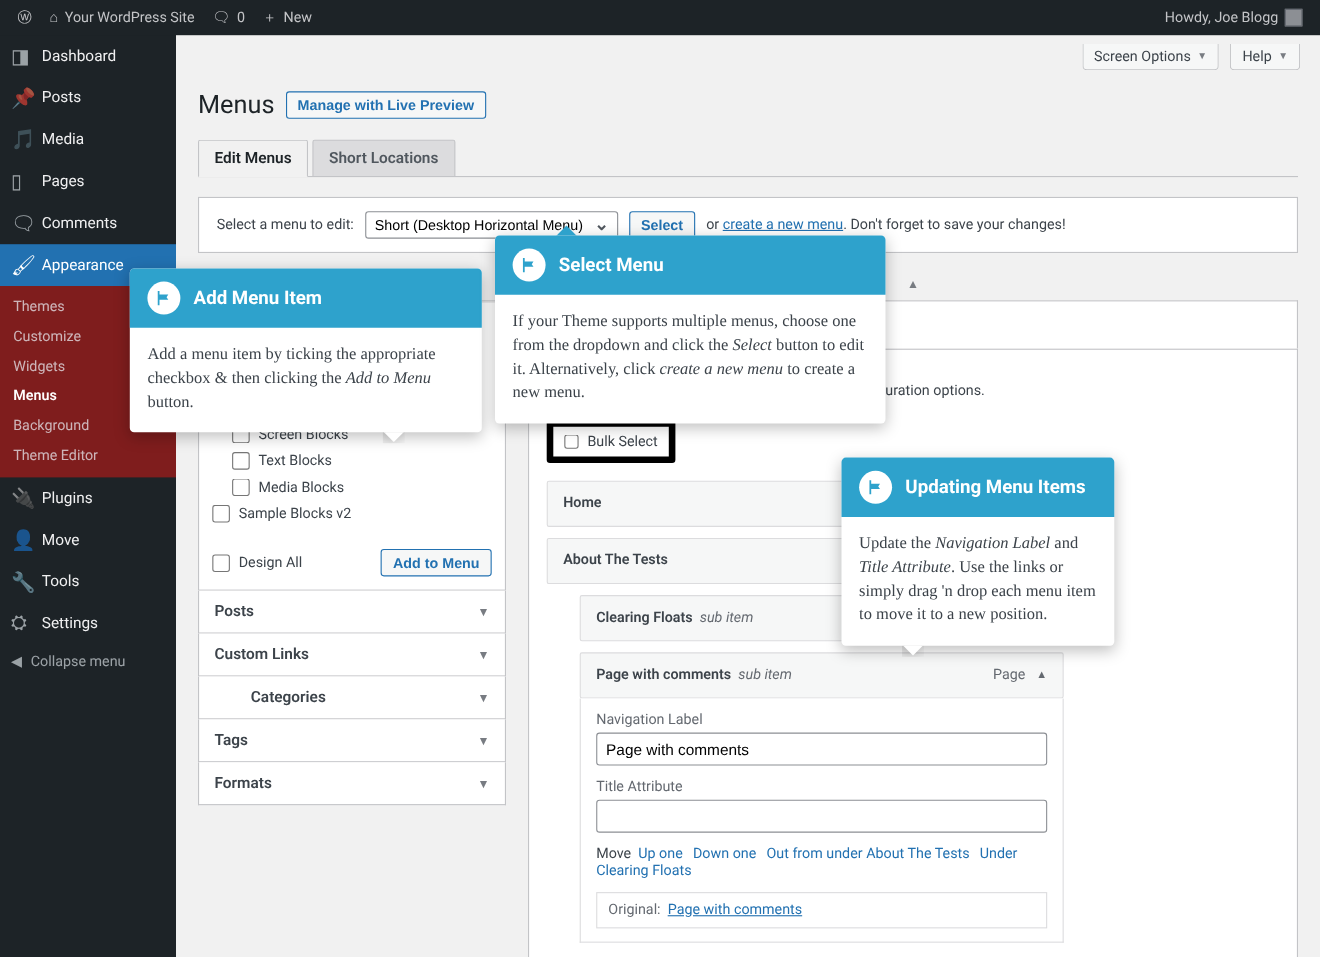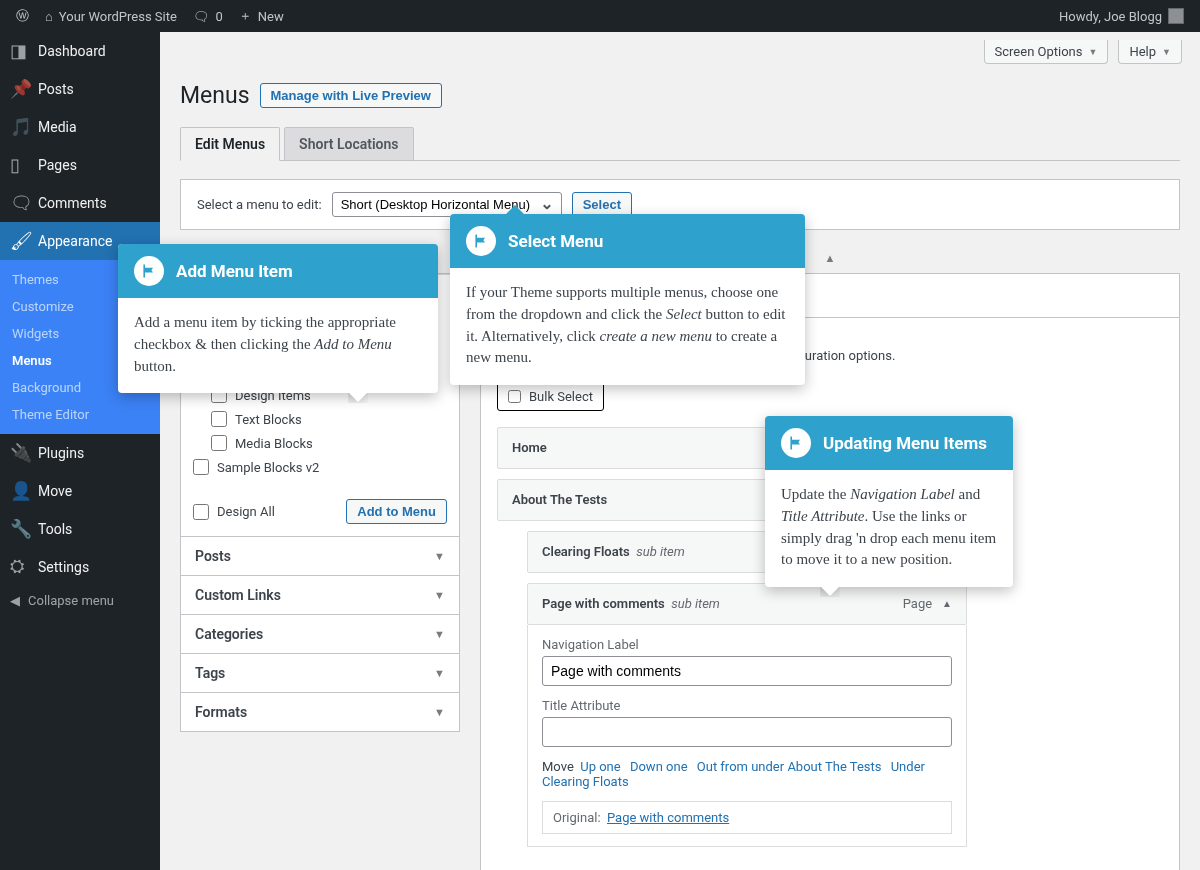--- a/index.html
+++ b/index.html
@@ -11,21 +11,21 @@
 .admin-bar-right { position: absolute; right: 8px; display: flex; align-items: center; height: 100%; }
 .ab-item { color: #c3c4c7; padding: 0 8px; height: 100%; display: flex; align-items: center; gap: 6px; font-size: 13px; cursor: pointer; }
 .ab-avatar { width: 16px; height: 16px; background: #8c8f94; border: 1px solid #646970; }
 
 
 .admin-sidebar { position: fixed; left: 0; top: 32px; bottom: 0; width: 160px; background: #1d2327; color: #f0f0f1; overflow-x: visible; }
 .menu-item { display: flex; align-items: center; padding: 8px 8px 8px 10px; color: #f0f0f1; cursor: pointer; gap: 8px; font-size: 14px; }
 .menu-item .dashicon { font-size: 18px; width: 20px; color: rgba(240,246,252,.6); }
 .menu-item.current { background: #2271b1; color: #fff; }
 .menu-item.current .dashicon { color: #fff; }
-.submenu { background: #3b82f6; padding: 6px 0; }
+.submenu { background: #7f1d1d; padding: 6px 0; }
 .submenu-item { padding: 6px 12px; color: rgba(240,246,252,.7); font-size: 13px; cursor: pointer; }
 .submenu-item.bold { color: #fff; font-weight: 600; }
 .collapse-menu { display: flex; align-items: center; gap: 8px; padding: 8px 10px; color: rgba(240,246,252,.6); font-size: 13px; cursor: pointer; }
 
 
 .content { margin-left: 160px; margin-top: 32px; padding: 10px 20px 0 20px; }
 .top-right-buttons { position: absolute; top: 40px; right: 18px; display: flex; gap: 10px; }
 .screen-opt-btn { background: #f6f7f7; border: 1px solid #c3c4c7; border-top: none; padding: 4px 10px; font-size: 13px; display: flex; gap: 6px; align-items: center; cursor: pointer; border-radius: 0 0 4px 4px; }
 .screen-opt-btn .tri { font-size: 9px; color: #787c82; }
 
@@ -55,21 +55,21 @@
 .metabox-body { border-top: 1px solid #dcdcde; padding: 12px; }
 .metabox-collapsed { border-top: 1px solid #c3c4c7; }
 
 .checkbox-row { display: flex; align-items: center; gap: 8px; padding: 4px 0; font-size: 13px; }
 .checkbox-row input { width: 16px; height: 16px; cursor: pointer; }
 .checkbox-row.indent { padding-left: 18px; }
 .metabox-footer { display: flex; justify-content: space-between; align-items: center; padding-top: 12px; margin-top: 8px; }
 
 .structure-hint { padding: 12px 0 16px; font-size: 13px; color: #3c434a; line-height: 1.5; }
 
-.bulk-select { display: inline-flex; align-items: center; gap: 8px; background: #fff; border: 1px solid #000000; padding: 6px 10px; border-radius: 3px; cursor: pointer; }
+.bulk-select { display: inline-flex; align-items: center; gap: 8px; background: #fff; border: 6px solid #000000; padding: 6px 10px; border-radius: 3px; cursor: pointer; }
 
 .menu-items { margin-top: 16px; }
 .menu-item-bar { background: #f6f7f7; border: 1px solid #dcdcde; padding: 12px 14px; font-size: 13px; font-weight: 600; display: flex; justify-content: space-between; align-items: center; min-height: 42px; border-radius: 2px; }
 .menu-item-wrap { max-width: 440px; margin-bottom: 10px; }
 .menu-item-wrap.depth-1 { margin-left: 30px; }
 .menu-item-bar .right { display: flex; align-items: center; gap: 10px; color: #646970; font-weight: 400; }
 .menu-item-bar .sub { color: #646970; font-weight: 400; font-style: italic; }
 .menu-item-bar .tri { font-size: 10px; }
 
 .menu-item-settings { border: 1px solid #dcdcde; border-top: none; padding: 12px 14px; background: #fff; }
@@ -210,20 +210,24 @@
   </div>
 
   <div class="select-menu-bar">
     <span>Select a menu to edit:</span>
     <span class="select-wrap">
       <select>
         <option>Short (Desktop Horizontal Menu)</option>
       </select>
     </span>
     <button class="btn-secondary">Select</button>
+    <span>
+      <span>or</span>
+      <a class="link">create a new menu</a><span>. Don't forget to save your changes!</span>
+    </span>
   </div>
 
   <div class="columns">
 
     <div class="col-left">
       <div class="col-right-toggle">▲</div>
       <div class="metabox">
         <div class="metabox-body">
           <div id="pages-items">
               <label class="checkbox-row">
@@ -237,21 +241,21 @@
               <label class="checkbox-row indent">
                 <input type="checkbox" style="">
                 <span>Embeds</span>
               </label>
               <label class="checkbox-row indent">
                 <input type="checkbox" style="">
                 <span>Widgets</span>
               </label>
               <label class="checkbox-row indent">
                 <input type="checkbox" style="">
-                <span>Design Items</span>
+                <span>Screen Blocks</span>
               </label>
               <label class="checkbox-row indent">
                 <input type="checkbox" style="">
                 <span>Text Blocks</span>
               </label>
               <label class="checkbox-row indent">
                 <input type="checkbox" style="">
                 <span>Media Blocks</span>
               </label>
               <label class="checkbox-row">
@@ -274,21 +278,21 @@
               <span>Posts</span>
               <span class="chev">▼</span>
             </div>
           </div>
           <div class="metabox metabox-collapsed" style="border-top: none;">
             <div class="metabox-head">
               <span>Custom Links</span>
               <span class="chev">▼</span>
             </div>
           </div>
-          <div class="metabox metabox-collapsed" style="border-top: none;">
+          <div class="metabox metabox-collapsed" style="border-top: none; padding-left: 33px;">
             <div class="metabox-head">
               <span>Categories</span>
               <span class="chev">▼</span>
             </div>
           </div>
           <div class="metabox metabox-collapsed" style="border-top: none;">
             <div class="metabox-head">
               <span>Tags</span>
               <span class="chev">▼</span>
             </div>

